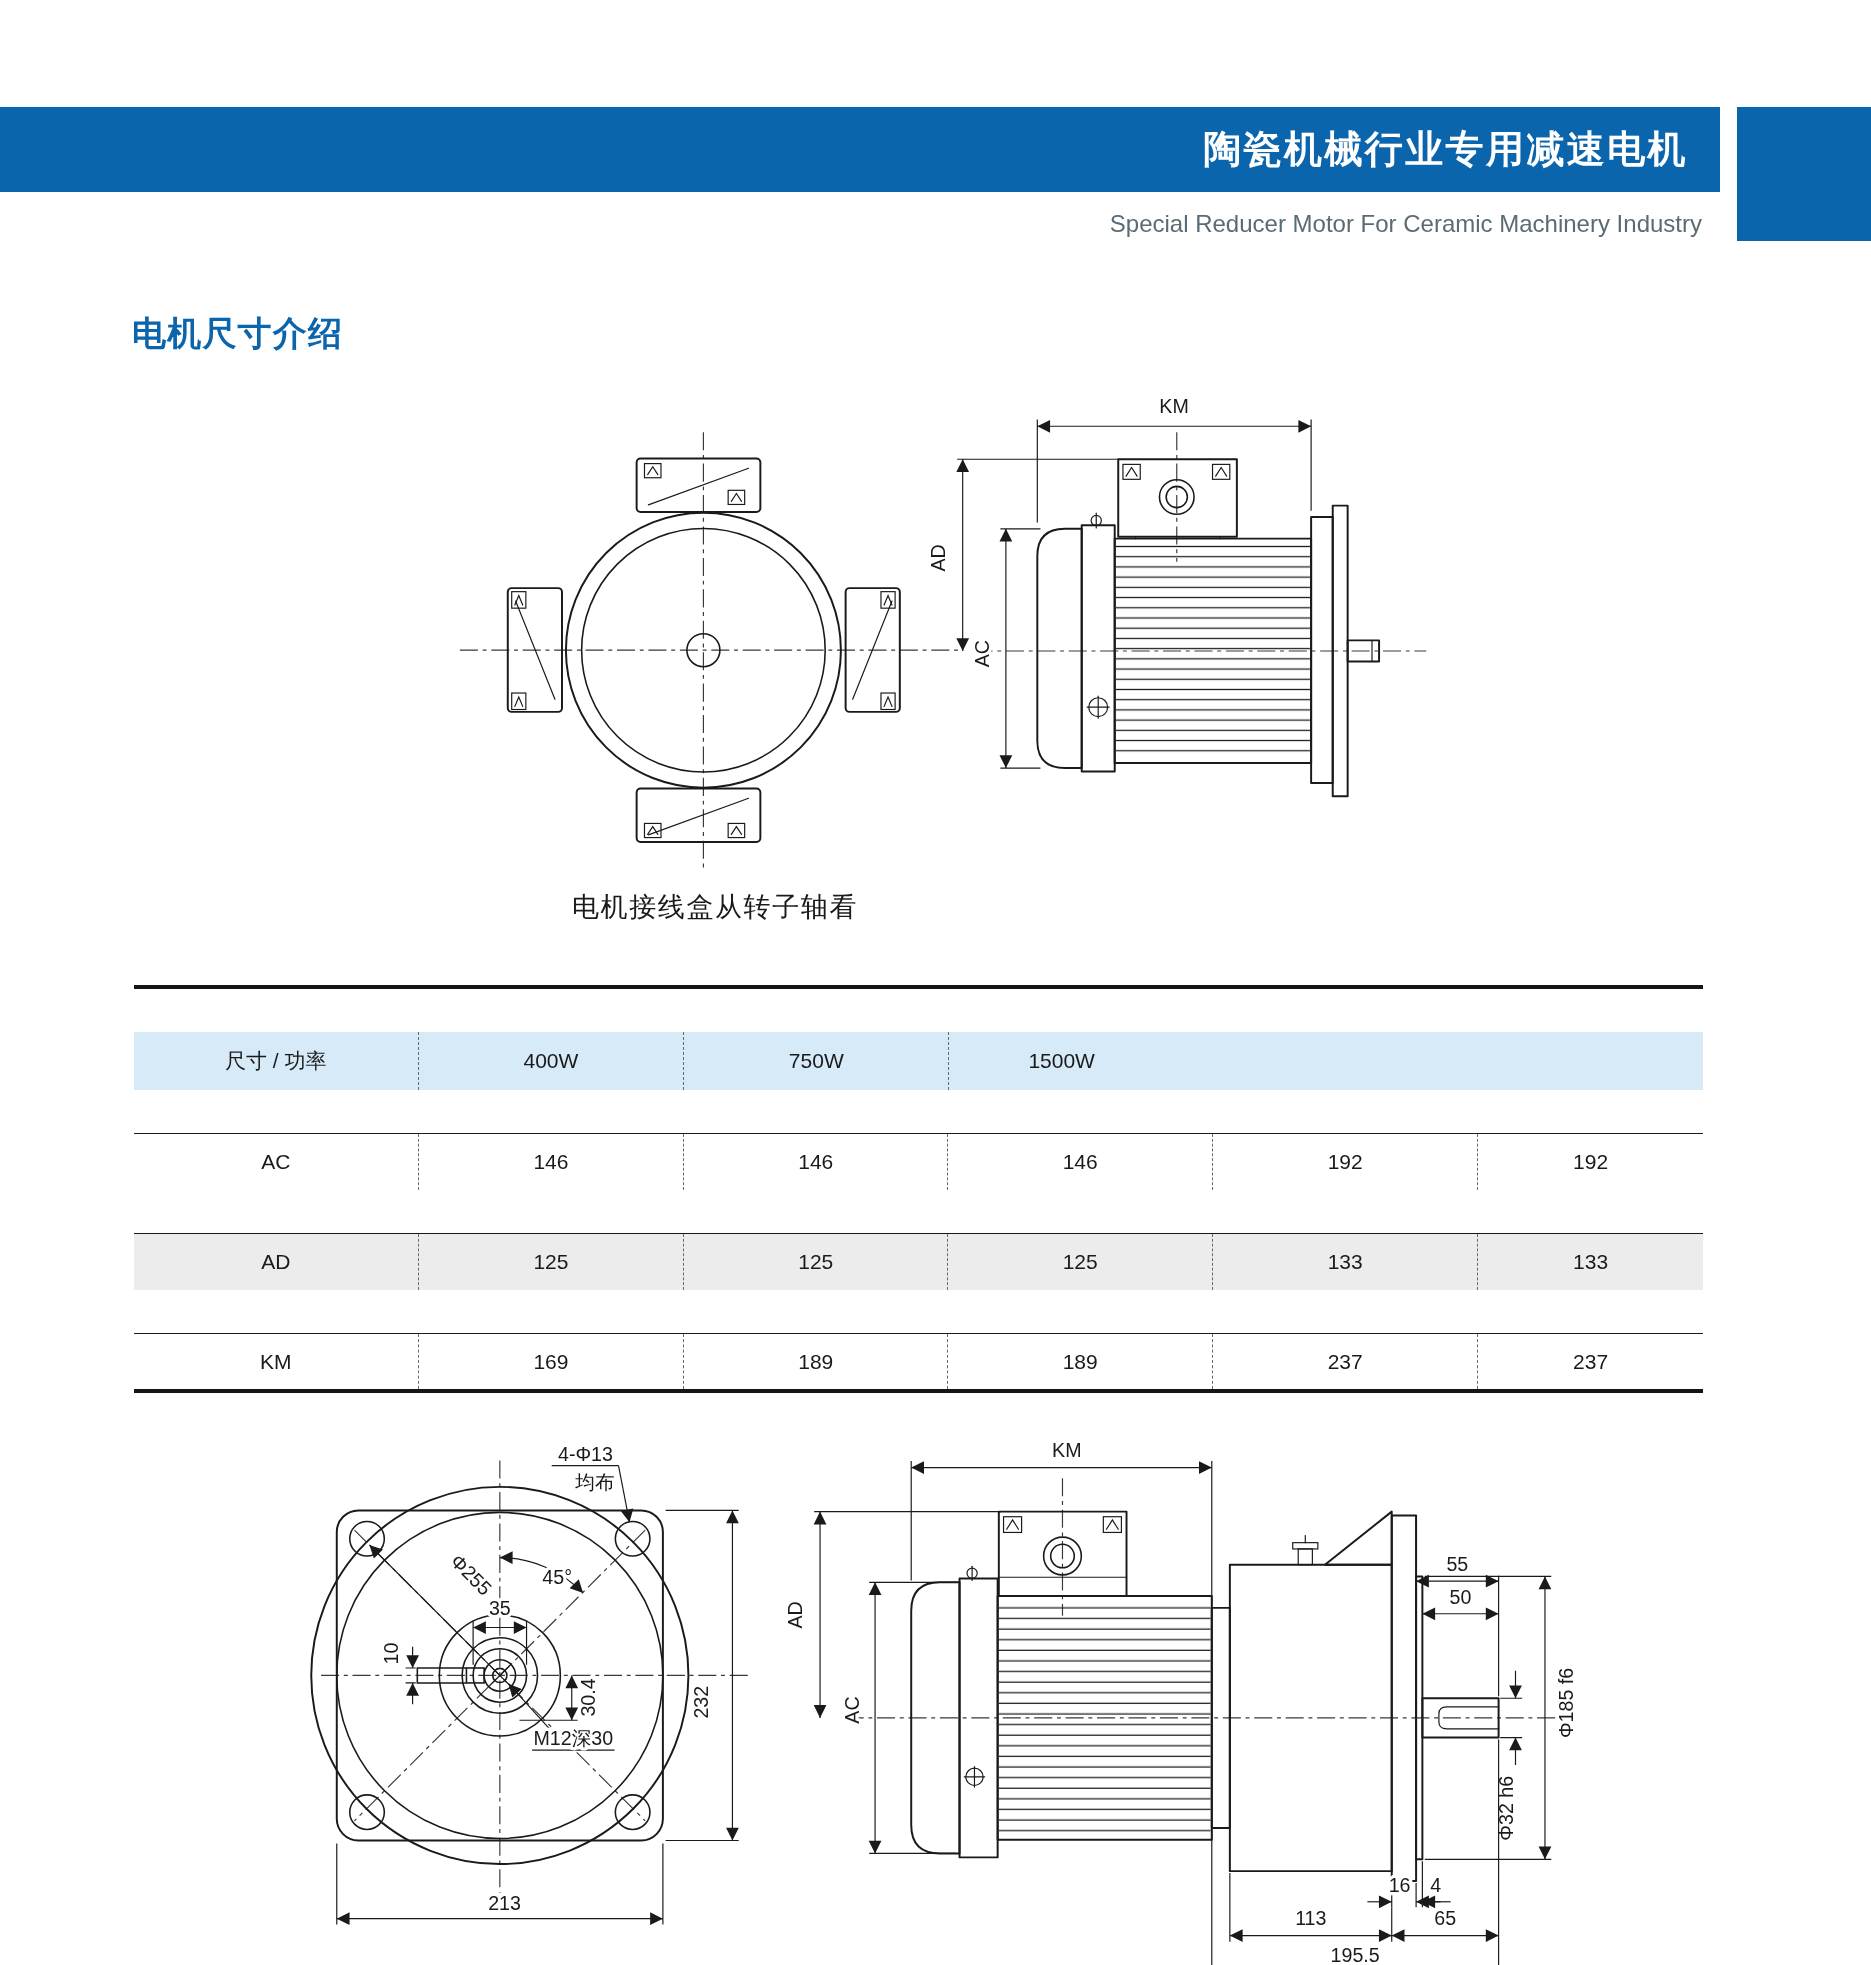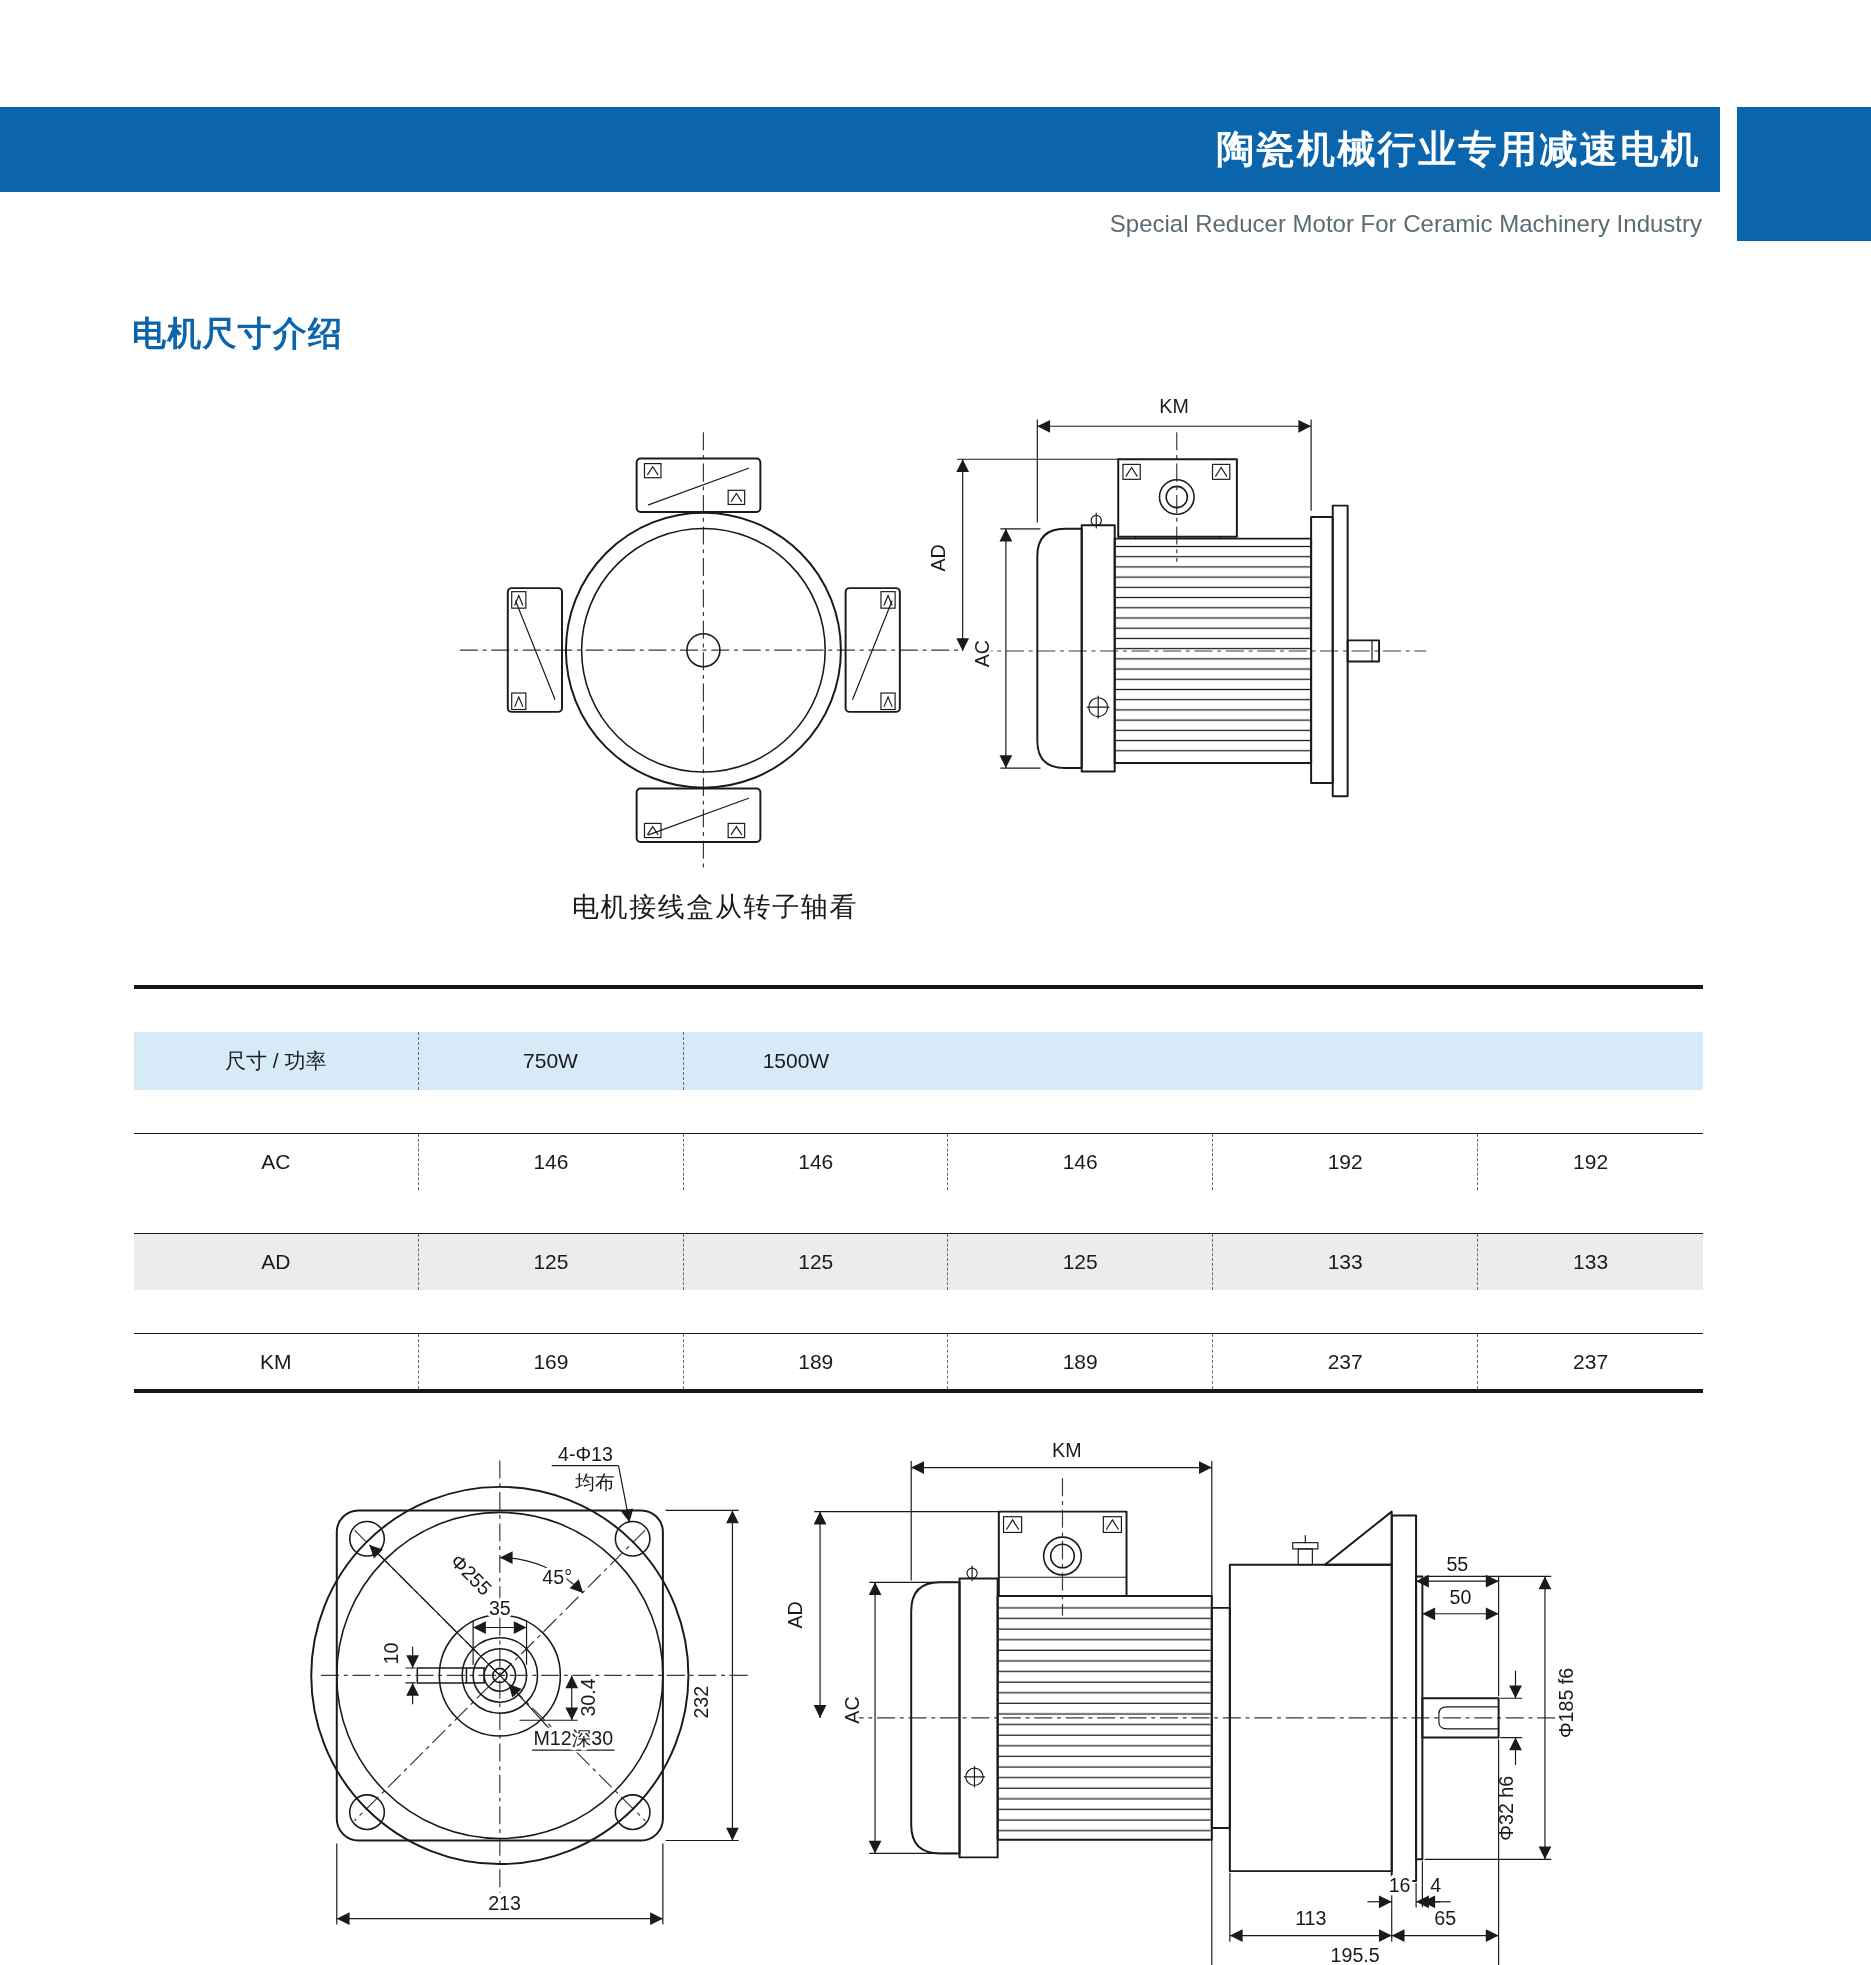--- a/index.html
+++ b/index.html
@@ -2,21 +2,21 @@
 <html style="font-size:6.3px"><head>
 <meta charset="utf-8">
 <style>
   html,body{margin:0;padding:0;background:#fff;}
   .page{position:relative;width:1872px;height:2540px;background:#ffffff;overflow:hidden;
         font-family:"Liberation Sans","DejaVu Sans",sans-serif;color:#1a1a1a;}
   .abs{position:absolute;}
 
   
   .header-bar{left:0;top:107px;width:1720px;height:85px;background:#0b65ad;
-              display:flex;align-items:center;justify-content:flex-end;padding-right:19px;box-sizing:border-box;}
+              display:flex;align-items:center;justify-content:flex-end;padding-right:32px;box-sizing:border-box;}
   .header-title{color:#ffffff;font-size:38px;font-weight:bold;letter-spacing:2.4px;white-space:nowrap;}
   .header-square{left:1737px;top:107px;width:134px;height:134px;background:#0b65ad;}
   .subtitle{right:170px;top:210px;font-size:24px;color:#5b6b74;white-space:nowrap;}
 
   .section-title{font-size:34px;font-weight:bold;color:#0b65ad;white-space:nowrap;letter-spacing:1.2px;}
   .caption{font-size:27px;color:#1a1a1a;letter-spacing:1.6px;white-space:nowrap;}
 
   
   .tbl{left:134px;width:1569px;border-top:4.3px solid #151515;border-bottom:4.3px solid #151515;background:#fff;}
   .trow{display:flex;width:100%;box-sizing:border-box;margin-top:43px;}
@@ -146,20 +146,21 @@
       <path class="dim" d="M2560 1346 V1955" marker-start="url(#ar1)" marker-end="url(#ar1)"></path>
       <text class="dim-label" x="2516" y="1664" transform="rotate(-90 2516 1664)">AC</text>
     </g>
   </svg>
 
   <div class="abs caption" style="left:572px;top:889px;">电机接线盒从转子轴看</div>
 
   <div class="abs tbl" style="top:985px;">
     <div class="trow thead-blue h-147">
       <div class="tcell c1-0">尺寸 / 功率</div>
+      <div class="tcell c1-1">400W</div>
       <div class="tcell c1-3">750W</div>
       <div class="tcell c1-5">1500W</div>
     </div>
     <div class="trow h-144">
       <div class="tcell c1-0">AC</div>
       <div class="tcell c1-1">146</div>
       <div class="tcell c1-2">146</div>
       <div class="tcell c1-3">146</div>
       <div class="tcell c1-4">192</div>
       <div class="tcell c1-5">192</div>

